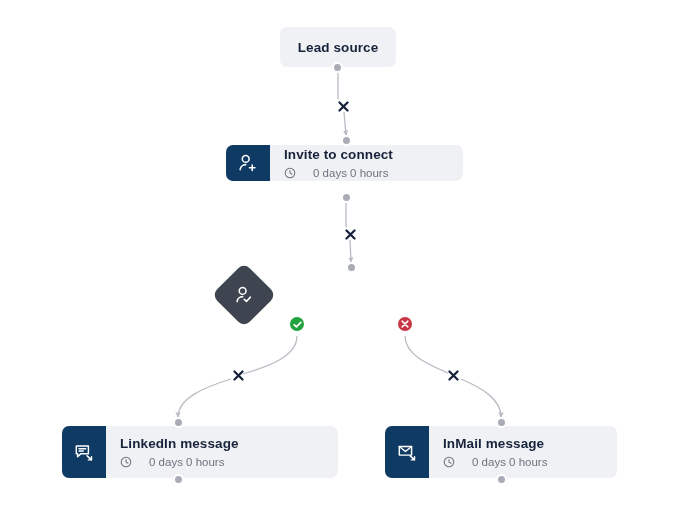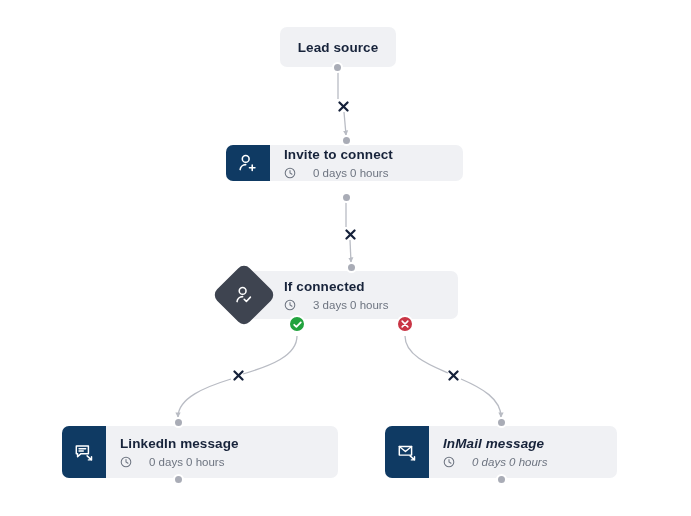--- a/index.html
+++ b/index.html
@@ -199,32 +199,20 @@
   </div>
   <div class="dot" style="left:341px; top:192px;"></div>
 
   <div class="xmark" style="left:343px; top:227px;">
     <svg width="11" height="11" viewBox="0 0 12 12">
       <path d="M1.6 1.6 L10.4 10.4 M10.4 1.6 L1.6 10.4" stroke="#15213a" stroke-width="2.4" stroke-linecap="round"></path>
     </svg>
   </div>
 
   <div class="dot" style="left:346px; top:262px;"></div>
-  <div class="node" style="left:248px; top:271px; width:210px; height:48px;">
-    <div class="body" style="padding-left:36px;">
-      <div class="title">If connected</div>
-      <div class="meta">
-        <svg width="12" height="12" viewBox="0 0 14 14" fill="none" stroke="#6d7480" stroke-width="1.2">
-          <circle cx="7" cy="7" r="5.6"></circle>
-          <path d="M7 4.1 L7 7 L9.3 8.4" stroke-linecap="round"></path>
-        </svg>
-        <span>3 days 0 hours</span>
-      </div>
-    </div>
-  </div>
   <div class="diamond" style="left:221px; top:272px;">
     <div class="glyph">
       <svg width="22" height="22" viewBox="0 0 24 24" fill="none" stroke="#ffffff" stroke-width="1.7" stroke-linecap="round" stroke-linejoin="round">
         <circle cx="10.5" cy="7.5" r="3.7"></circle>
         <path d="M4.4 19.2 a6.1 6.1 0 0 1 6.1 -5.4"></path>
         <path d="M12.2 16.6 L14.6 19 L19 14.3"></path>
       </svg>
     </div>
   </div>
 
@@ -266,21 +254,21 @@
           <circle cx="7" cy="7" r="5.6"></circle>
           <path d="M7 4.1 L7 7 L9.3 8.4" stroke-linecap="round"></path>
         </svg>
         <span>0 days 0 hours</span>
       </div>
     </div>
   </div>
   <div class="dot" style="left:173px; top:474px;"></div>
 
   <div class="dot" style="left:496px; top:417px;"></div>
-  <div class="node" style="left:385px; top:426px; width:232px; height:52px;font-style:italic;">
+  <div class="node" style="left:385px; top:426px; width:232px; height:52px;">
     <div class="iconbox">
       <svg width="22" height="22" viewBox="0 0 24 24" fill="none" stroke="#ffffff" stroke-width="1.6" stroke-linecap="round" stroke-linejoin="round">
         <path d="M3.6 6 h13.4 v9.4 H3.6 z"></path>
         <path d="M3.6 6 L10.3 11.4 L17 6"></path>
         <path d="M15.4 16.2 L20.2 20.6 M20.2 20.6 v-3.4 M20.2 20.6 h-3.4"></path>
       </svg>
     </div>
     <div class="body">
       <div class="title">InMail message</div>
       <div class="meta">

